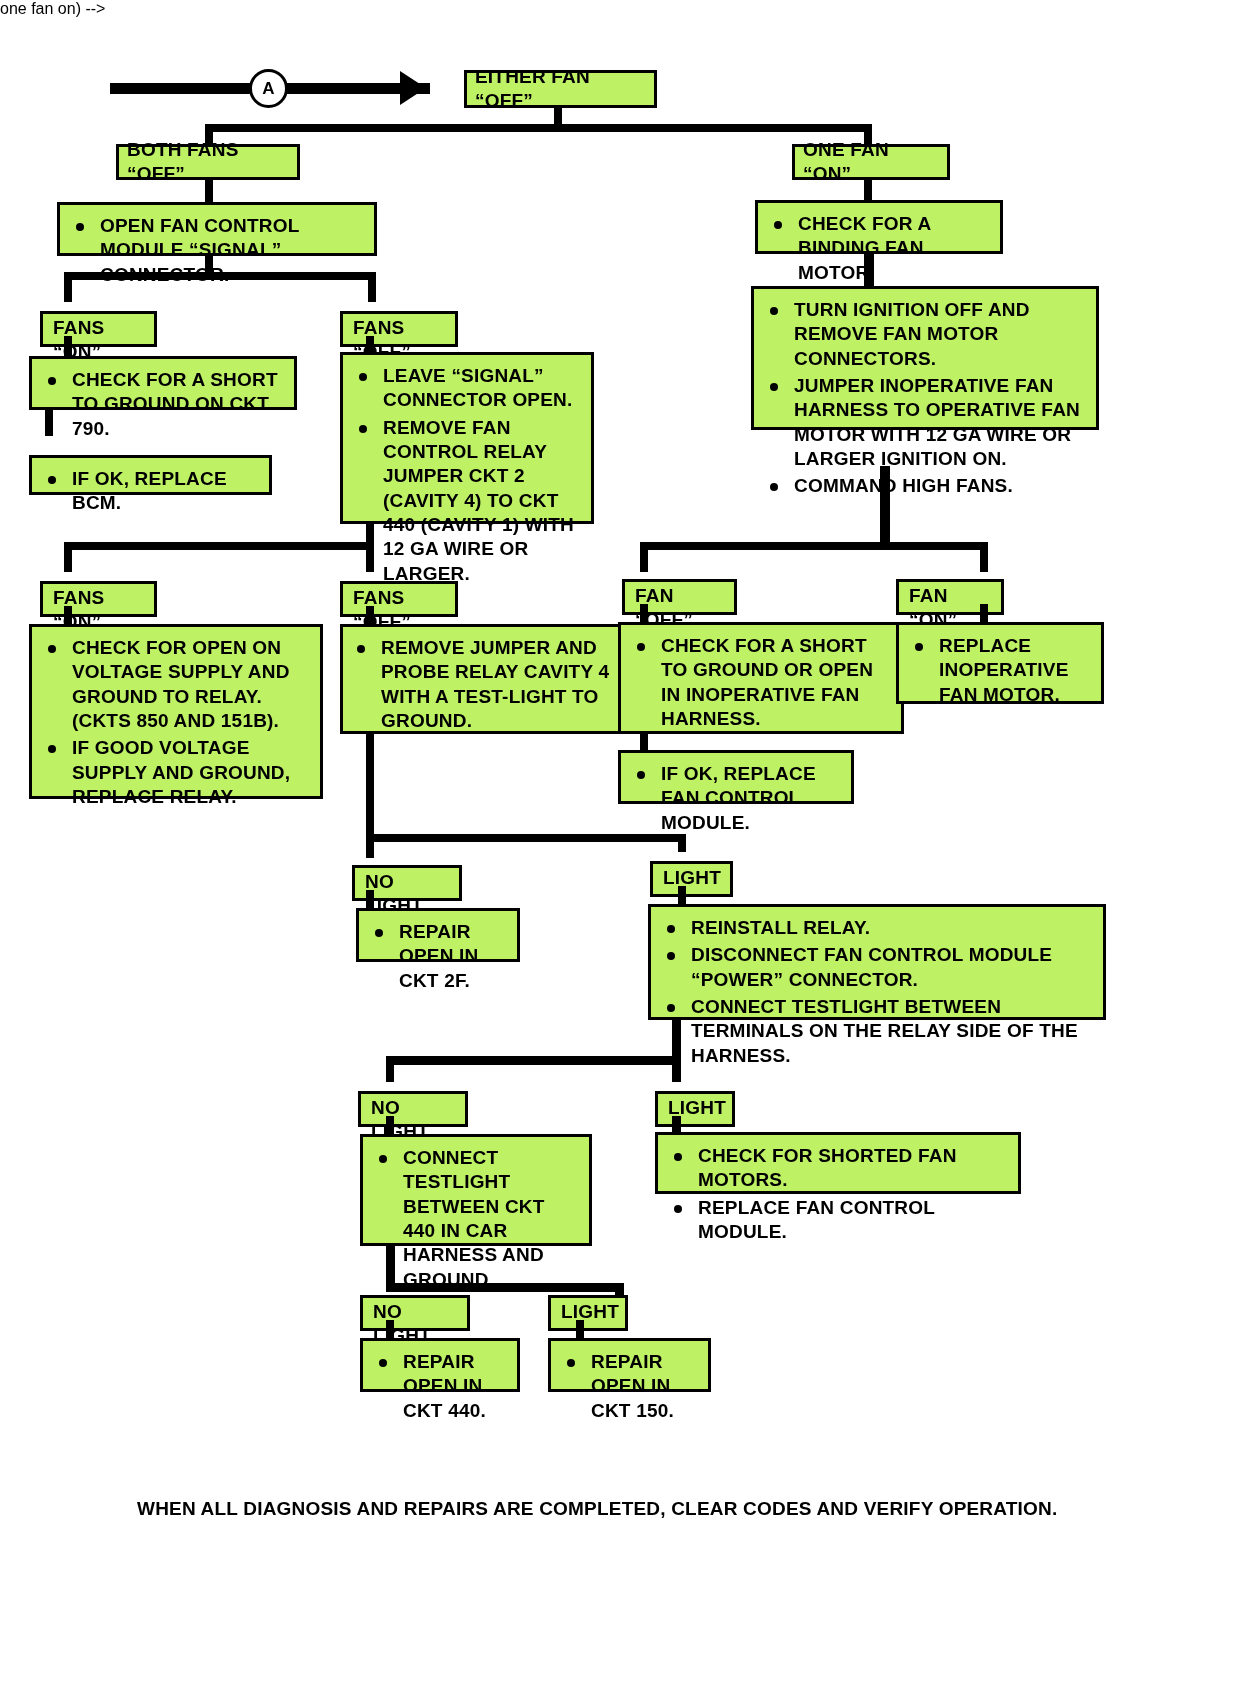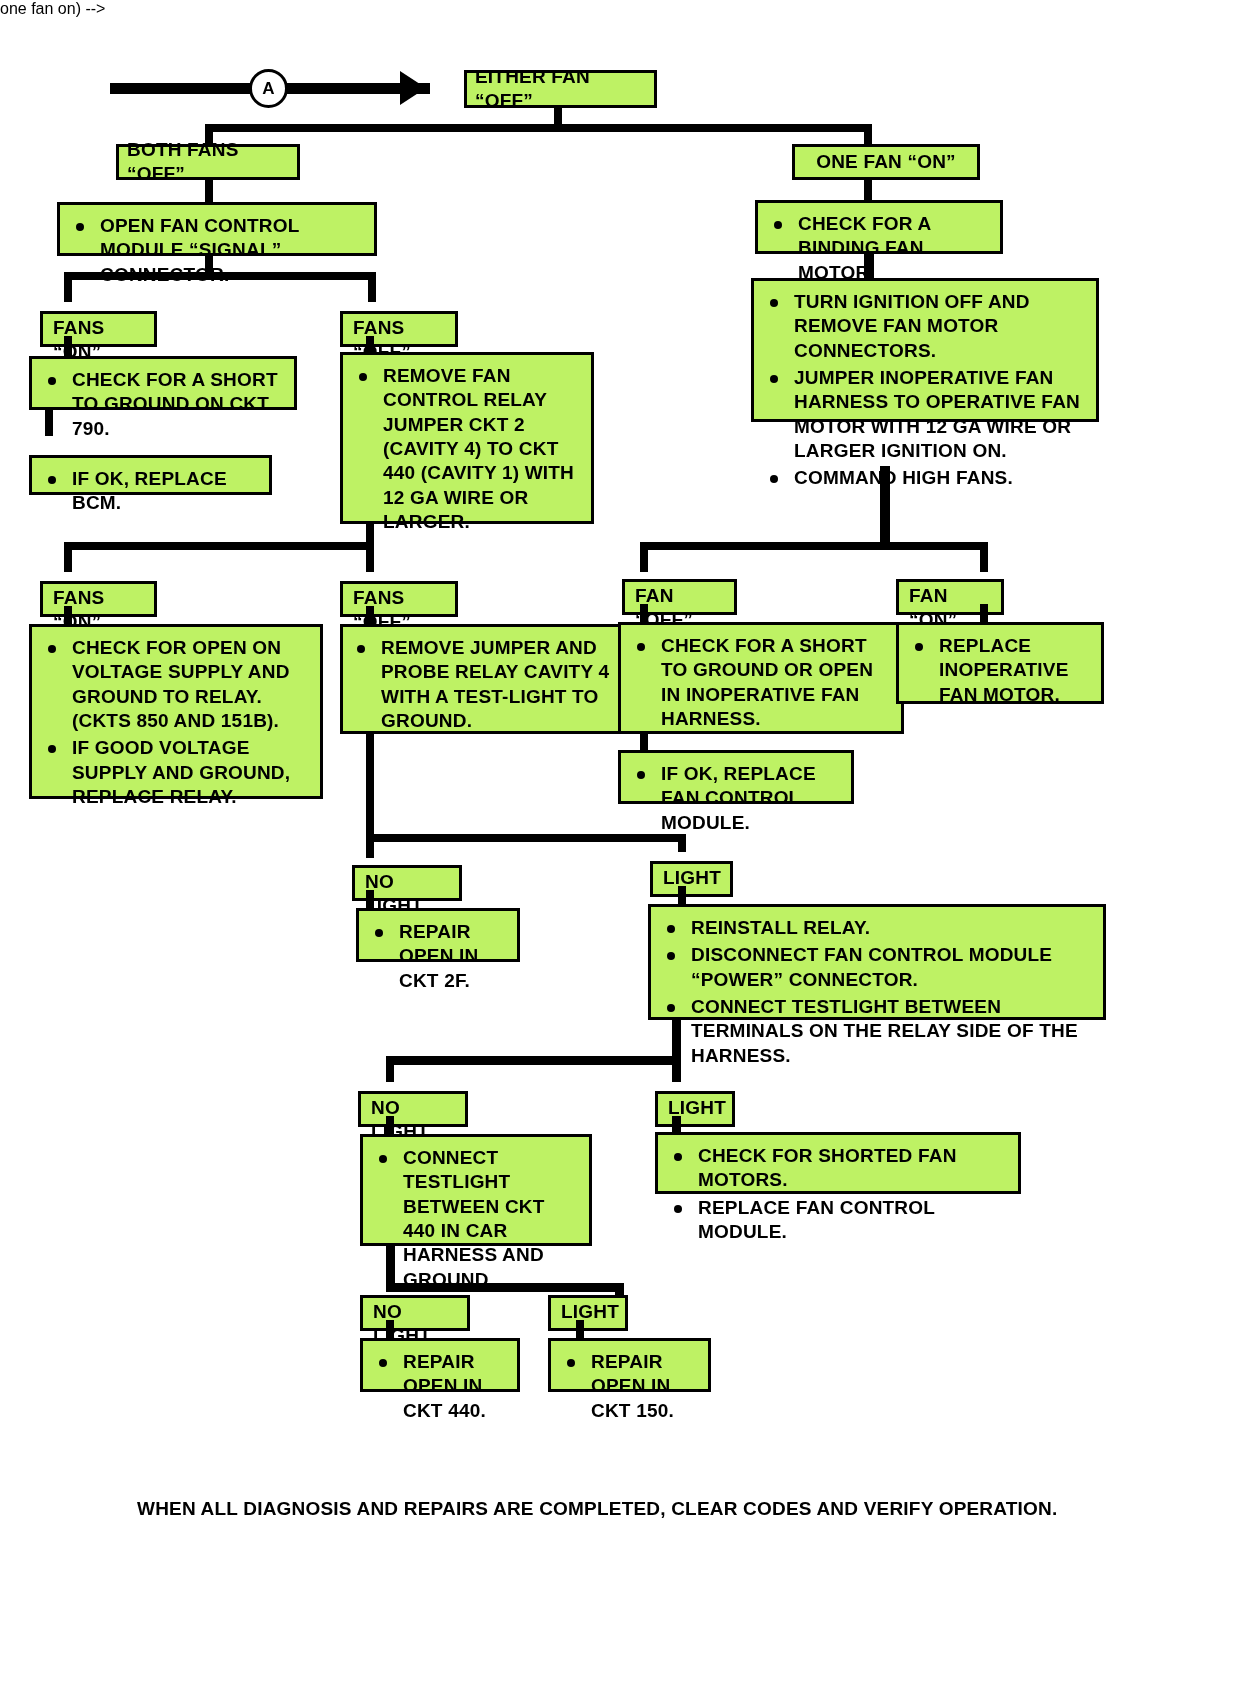--- a/index.html
+++ b/index.html
@@ -170,20 +170,21 @@
 
   <div class="box big-box" style="left:29px; top:455px; width:243px; height:40px;">
     <ul class="bullets">
       <li>IF OK, REPLACE BCM.</li>
     </ul>
   </div>
 
   
   <div class="box big-box" style="left:340px; top:352px; width:254px; height:172px;">
     <ul class="bullets">
+      <li>LEAVE “SIGNAL” CONNECTOR OPEN.</li>
       <li>REMOVE FAN CONTROL RELAY JUMPER CKT 2 (CAVITY 4) TO CKT 440 (CAVITY 1) WITH 12 GA WIRE OR LARGER.</li>
     </ul>
   </div>
   <div class="ln" style="left:366px; top:524px; width:8px; height:22px;"></div>
 
   
   <div class="ln" style="left:64px; top:542px; width:310px; height:8px;"></div>
   <div class="ln" style="left:64px; top:542px; width:8px; height:30px;"></div>
   <div class="ln" style="left:366px; top:542px; width:8px; height:30px;"></div>
 
@@ -210,33 +211,33 @@
     </ul>
   </div>
 
   
   <div class="ln" style="left:366px; top:734px; width:8px; height:106px;"></div>
   <div class="ln" style="left:366px; top:834px; width:320px; height:8px;"></div>
   <div class="ln" style="left:366px; top:834px; width:8px; height:24px;"></div>
   <div class="ln" style="left:678px; top:834px; width:8px; height:18px;"></div>
 
   
-  <div class="box title-box" style="left:792px; top:144px; width:188px; height:36px;">
+  <div class="box title-box" style="left:792px; top:144px; width:158px; height:36px;">
     <span>ONE FAN “ON”</span>
   </div>
   <div class="ln" style="left:864px; top:180px; width:8px; height:22px;"></div>
 
   <div class="box big-box" style="left:755px; top:200px; width:248px; height:54px;">
     <ul class="bullets">
       <li>CHECK FOR A BINDING FAN MOTOR.</li>
     </ul>
   </div>
   <div class="ln" style="left:864px; top:254px; width:10px; height:32px;"></div>
 
-  <div class="box big-box" style="left:751px; top:278px; width:348px; height:144px;">
+  <div class="box big-box" style="left:751px; top:286px; width:348px; height:144px;">
     <ul class="bullets">
       <li>TURN IGNITION OFF AND REMOVE FAN MOTOR CONNECTORS.</li>
       <li>JUMPER INOPERATIVE FAN HARNESS TO OPERATIVE FAN MOTOR WITH 12 GA WIRE OR LARGER IGNITION ON.</li>
       <li>COMMAND HIGH FANS.</li>
     </ul>
   </div>
 
   <div class="ln" style="left:880px; top:466px; width:10px; height:82px;"></div>
   
   <div class="ln" style="left:640px; top:542px; width:348px; height:8px;"></div>

